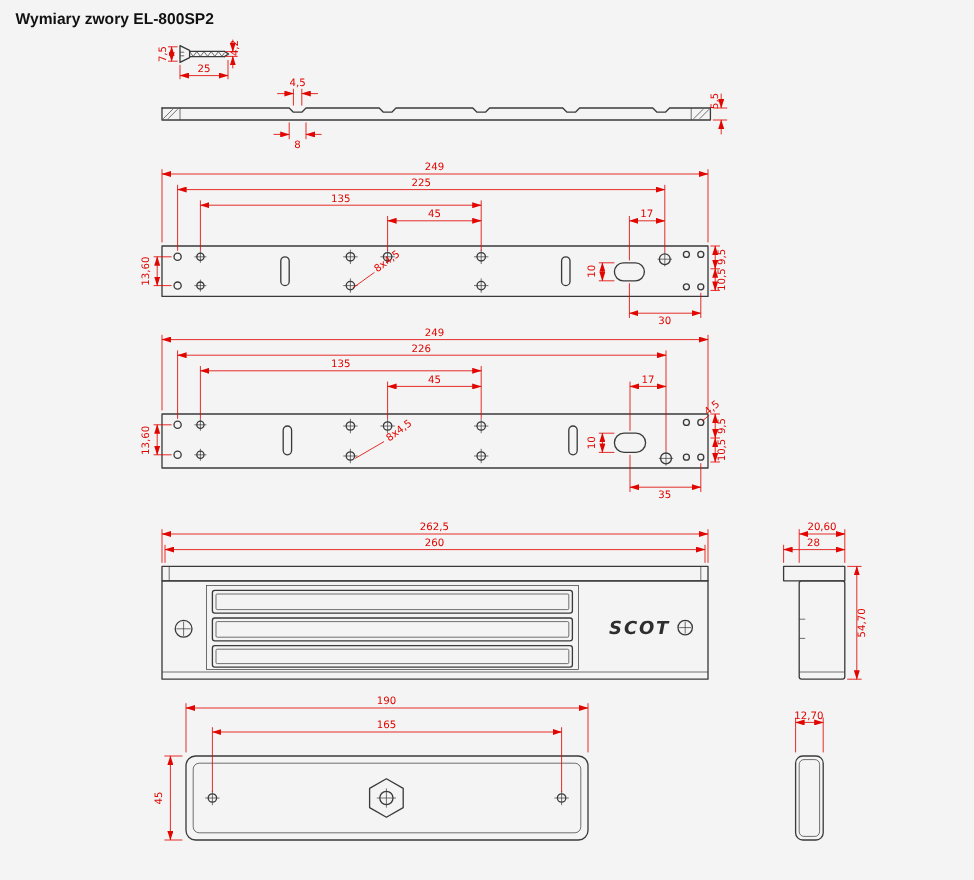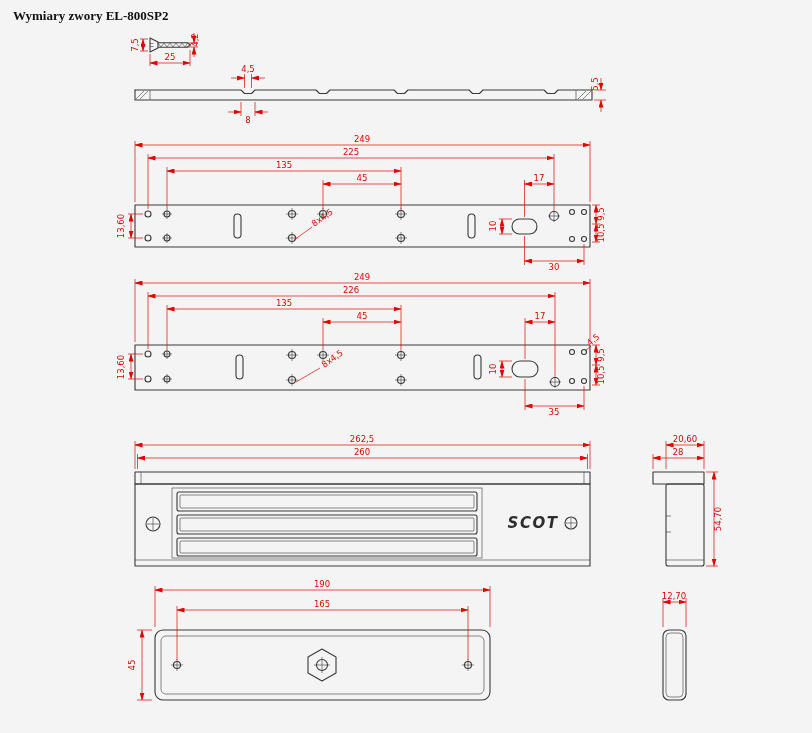--- a/index.html
+++ b/index.html
@@ -4,21 +4,21 @@
 <style>
   html,body{margin:0;padding:0;}
   body{
     width:812px;height:733px;position:relative;overflow:hidden;
     background:#f4f4f4;
     font-family:"DejaVu Sans", sans-serif;
   }
   .title{
     position:absolute;left:13px;top:8px;
     font-size:13px;font-weight:bold;color:#111;
-    font-family:Liberation Serif, serif;
+    font-family:Liberation Sans, sans-serif;
   }
   svg{position:absolute;left:0;top:0;}
   .ln{stroke:#3a3a3a;stroke-width:1.1;fill:none;stroke-linejoin:round;stroke-linecap:round;}
   .l2{stroke:#3a3a3a;stroke-width:0.6;fill:none;}
   .dl{stroke:#e10600;stroke-width:0.7;fill:none;}
   text.dt{fill:#e10600;font-size:8.5px;text-anchor:middle;font-family:"DejaVu Sans", sans-serif;}
   text.logo{fill:#2e2e2e;font-size:15px;font-weight:bold;font-style:italic;letter-spacing:1.5px;text-anchor:middle;font-family:"DejaVu Sans", sans-serif;}
 </style>
 </head>
 <body>

